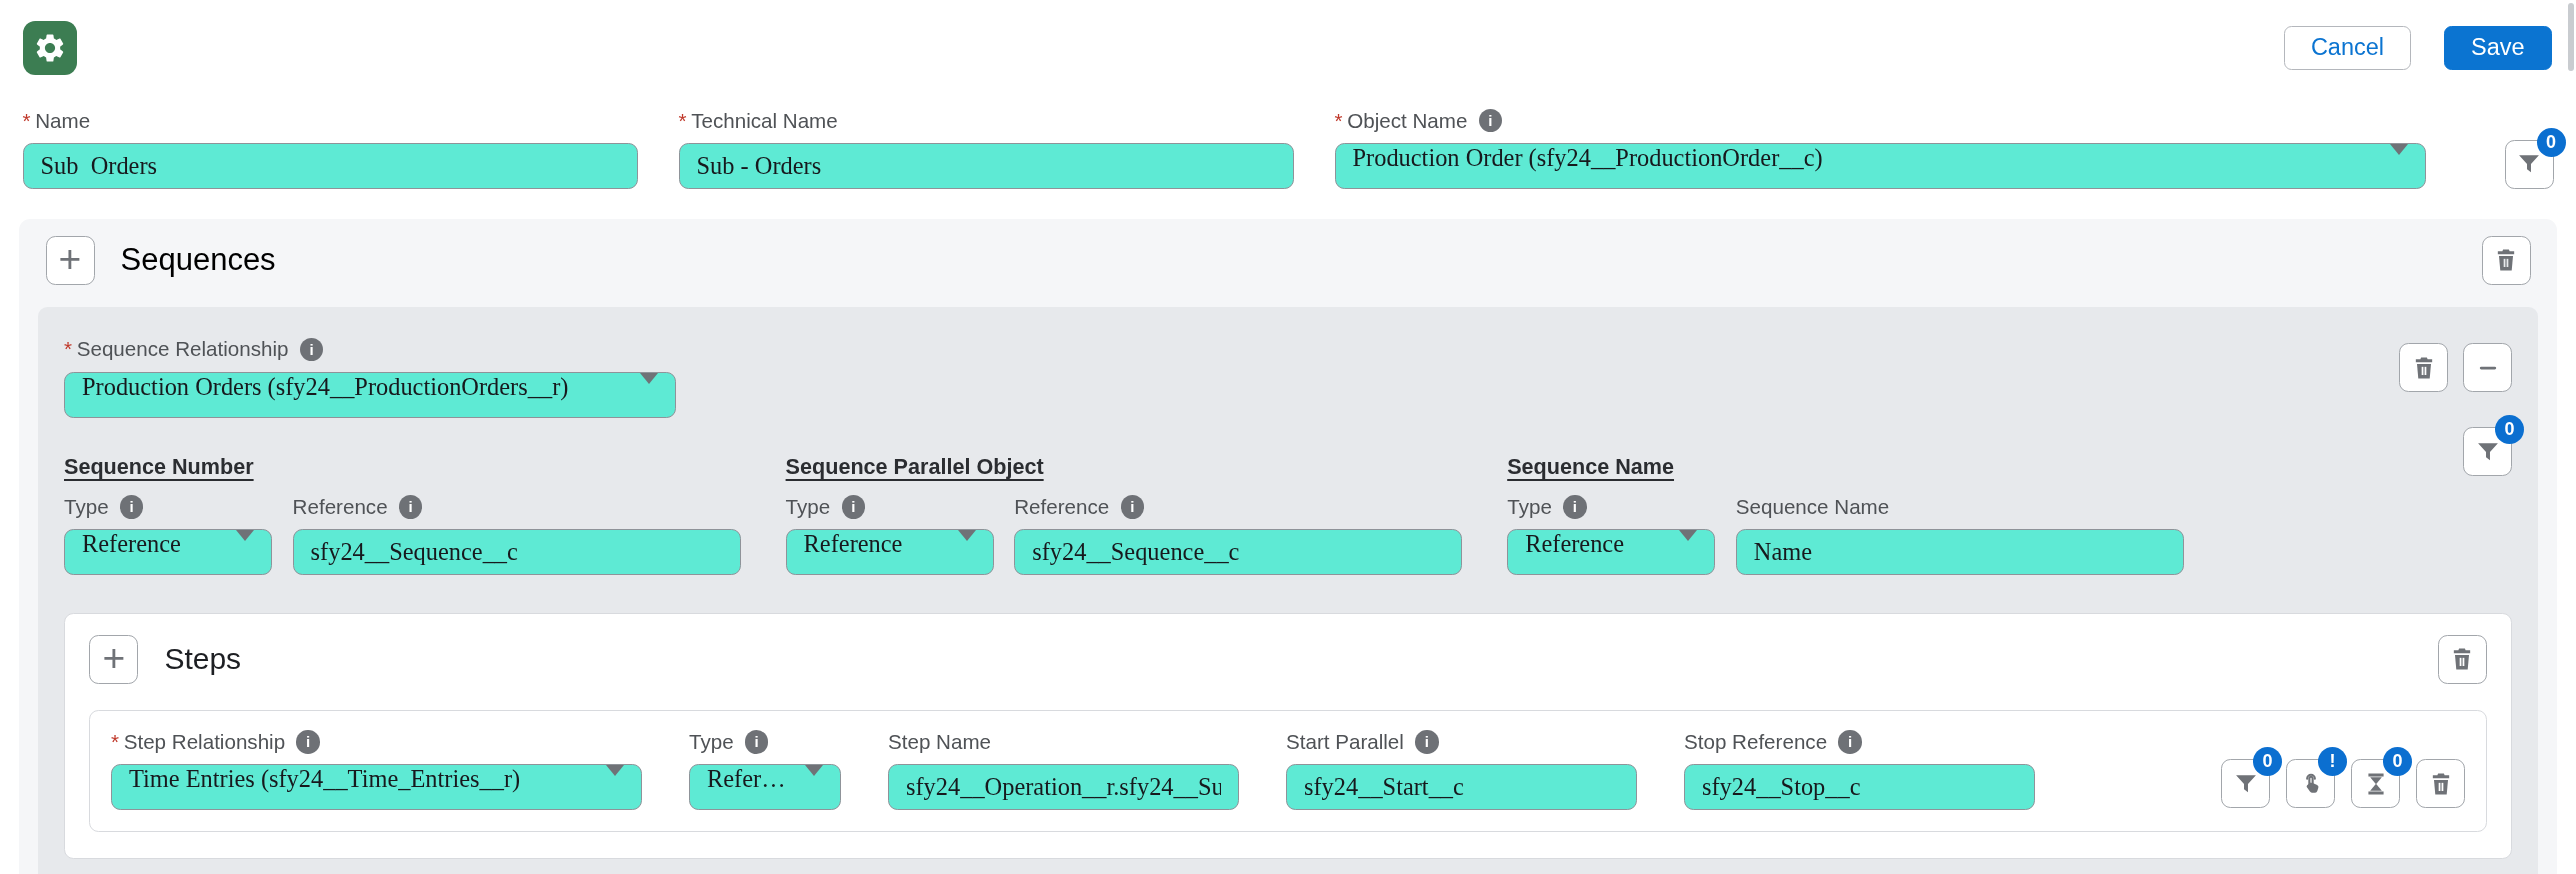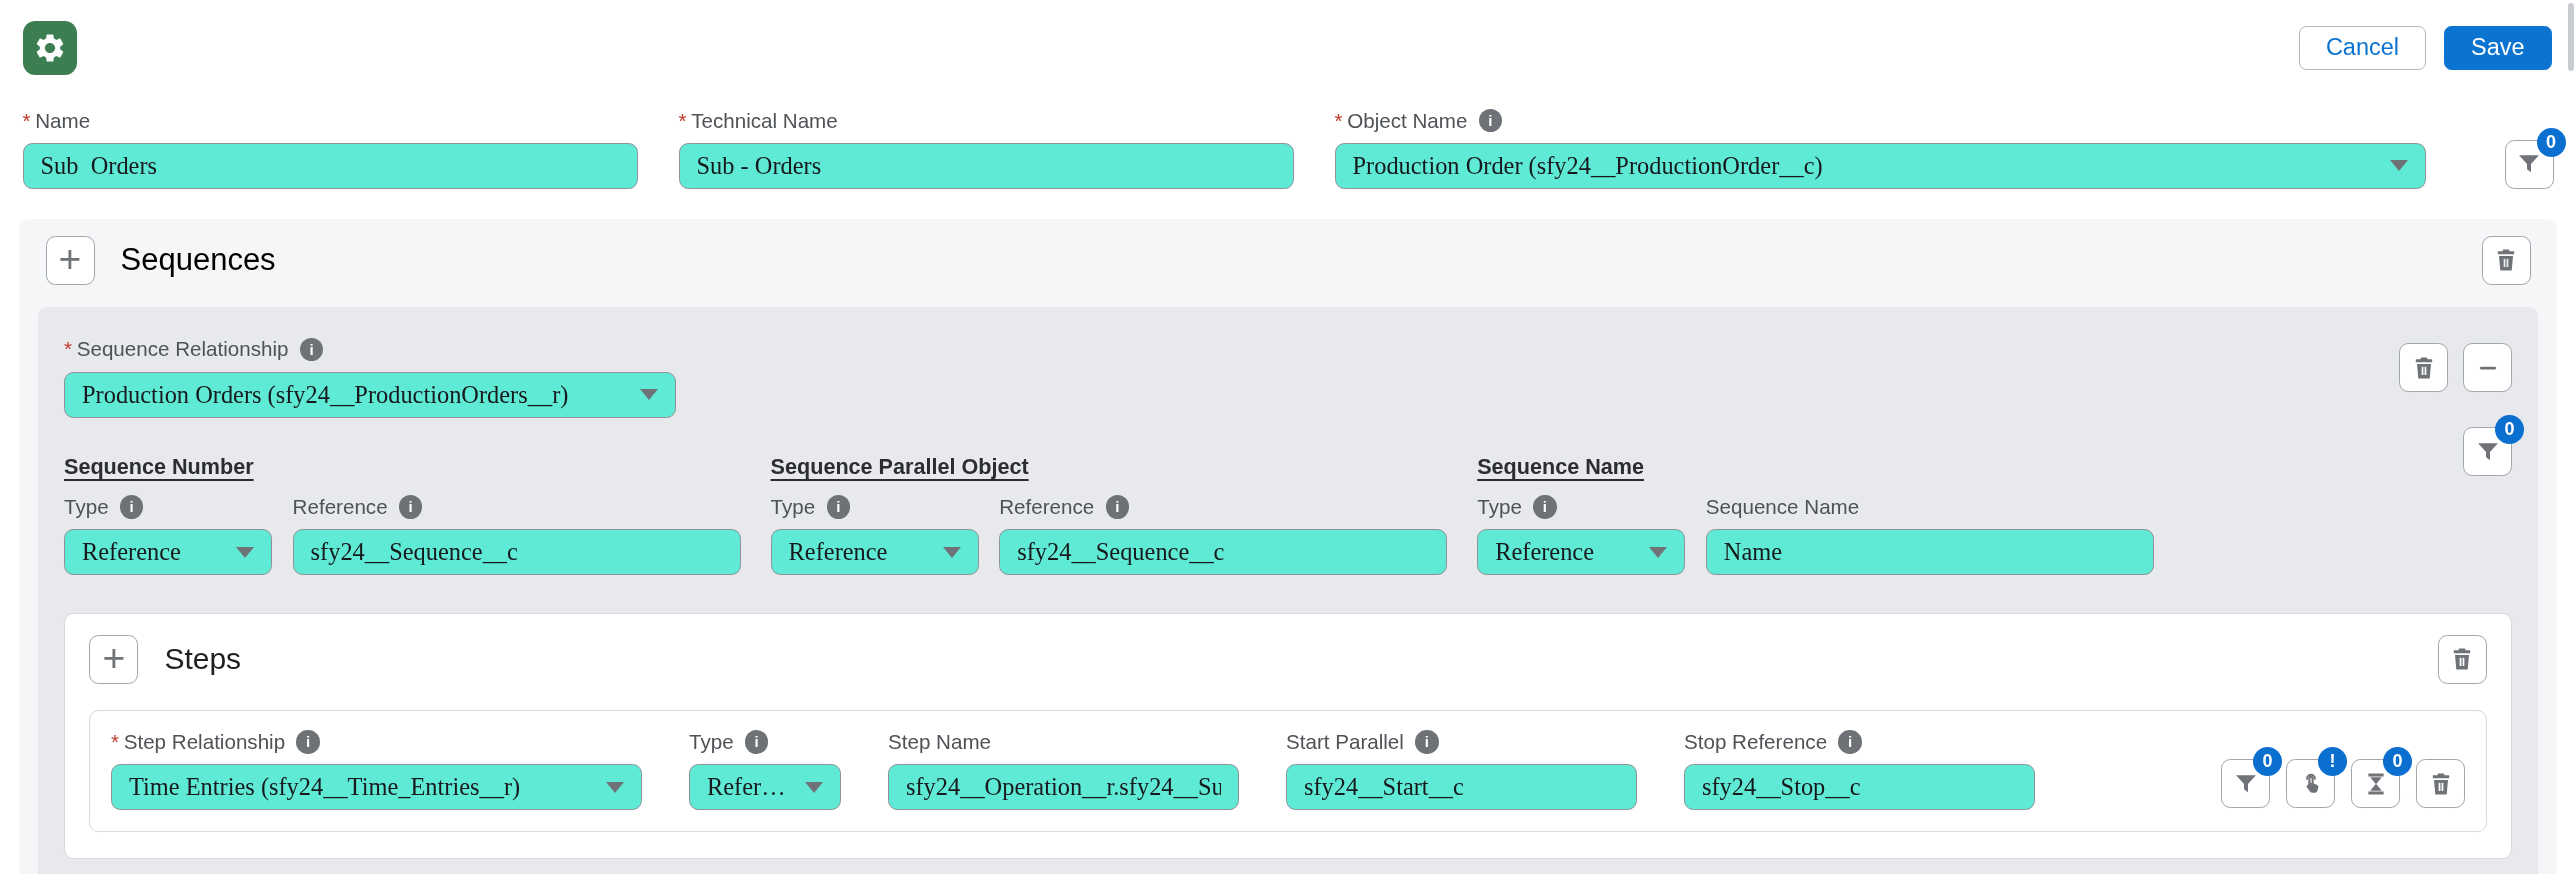--- a/index.html
+++ b/index.html
@@ -7,37 +7,37 @@
     font-family: "Liberation Sans", sans-serif; overflow: hidden; }
   .page { position: relative; width: 2576px; height: 874px; }
 
   
   .topbar { display: flex; justify-content: space-between; align-items: center;
     padding: 20.6px 24.4px 0 22.5px; }
   .topbar-left { display: flex; align-items: center; gap: 19px; }
   .app-icon { width: 54px; height: 54px; background: #3c7d52; border-radius: 12.2px;
     display: flex; align-items: center; justify-content: center; }
   .page-title { font-size: 27px; font-weight: bold; color: #111317; letter-spacing: 0.2px; }
-  .topbar-right { display: flex; gap: 18px; }
+  .topbar-right { display: flex; gap: 33px; }
   .btn { height: 44px; padding: 0 26px; border-radius: 7.5px; font-size: 23.5px;
     display: flex; align-items: center; justify-content: center; cursor: pointer; }
   .btn-cancel { background: #fff; border: 1.5px solid #b4b7bc; color: #0b74d1; }
   .btn-save { background: #0b74d1; border: 1.5px solid #0b74d1; color: #fff; }
 
   
   .lbl-row { display: flex; align-items: center; height: 28px; margin-bottom: 8.4px; }
   .lbl { font-size: 20.6px; color: #4f5256; }
   .req { color: #c0392b; font-size: 20.6px; margin-right: 4.7px; }
   .info { width: 23.5px; height: 23.5px; border-radius: 50%; background: #6e7176;
     color: #fff; font-size: 15px; font-weight: bold; display: inline-flex;
     align-items: center; justify-content: center; margin-left: 11.3px; flex: 0 0 auto; }
   .input, .dropdown { height: 46px; background: #5eead4; border: 1.6px solid #8f9399;
     border-radius: 9.4px; font-size: 24.4px; color: #17191d; padding: 0 17px; width: 100%;
     font-family: Liberation Serif, serif; }
-  .dropdown { display: flex; align-items: center; justify-content: space-between;
+  .dropdown { display: flex; justify-content: space-between;
     cursor: pointer; gap: 11.3px; }
   .dropdown .val { white-space: nowrap; overflow: hidden; text-overflow: ellipsis; }
   .chev { width: 0; height: 0; border-left: 9.4px solid transparent;
     border-right: 9.4px solid transparent; border-top: 11.3px solid #6f7277; flex: 0 0 auto; }
 
   .sq-btn { width: 49px; height: 49px; background: #fff; border: 1.6px solid #a2a6ab;
     border-radius: 9.4px; display: flex; align-items: center; justify-content: center;
     cursor: pointer; position: relative; flex: 0 0 auto; }
   .plus-glyph { font-size: 39px; font-weight: 300; color: #6f7277; line-height: 1;
     margin-top: -3.8px; }
@@ -58,21 +58,21 @@
   .section-title { font-size: 31px; color: #000000; margin-left: 26px; }
   .section-head .spacer, .steps-head .spacer { flex: 1; }
 
   
   .seq-card { position: relative; margin-top: 22.5px; background: #e7e9ec;
     border-radius: 9.4px; padding: 28px 26px 32px 26px; }
   .seq-rel { width: 612px; }
   .seq-actions-top { position: absolute; top: 36px; right: 26px; display: flex; gap: 15px; }
   .seq-filter { position: absolute; top: 120px; right: 26px; }
 
-  .groups-row { display: flex; gap: 30px; margin-top: 36px; }
+  .groups-row { display: flex; gap: 45px; margin-top: 36px; }
   .group-heading { font-size: 21.6px; font-weight: 600; color: #2b2d31;
     text-decoration: underline; text-underline-offset: 4.7px; margin-bottom: 13px; }
   .group-fields { display: flex; gap: 20.6px; }
   .w-type { width: 208px; }
   .w-ref { width: 448px; }
 
   
   .steps-card { margin-top: 38px; background: #fff; border: 1.6px solid #d8dade;
     border-radius: 9.4px; padding: 20.6px 24.4px 26px 24.4px; }
   .steps-head { display: flex; align-items: center; }

